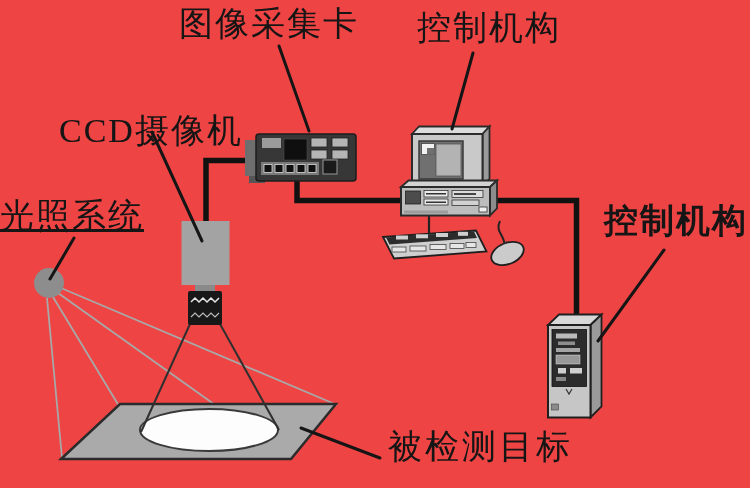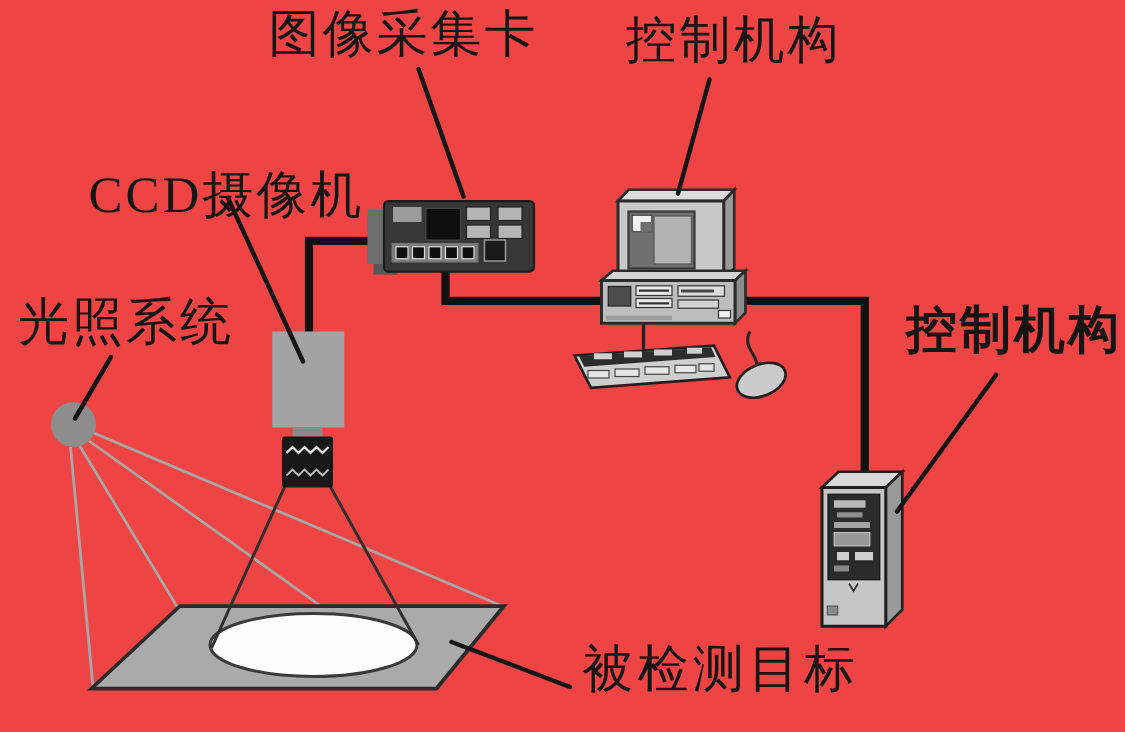--- a/index.html
+++ b/index.html
@@ -15,21 +15,21 @@
     position:absolute;
     color:#151515;
     line-height:1;
     white-space:nowrap;
     letter-spacing:2px;
     font-weight:500;
   }
   .lbl-card    {left:179px; top:7px;   font-size:34px;}
   .lbl-computer{left:417px; top:11px;  font-size:34px;}
   .lbl-camera  {left:59px;  top:94px;  font-size:34px;margin-top:20px;}
-  .lbl-light   {left:12px;   top:199px; font-size:34px;}
+  .lbl-light   {left:0;   top:199px; font-size:34px;text-decoration:underline;}
   .lbl-control {left:604px; top:204px; font-size:34px;font-weight:bold;}
   .lbl-target  {left:388px; top:430px; font-size:34px; letter-spacing:3px;}
 </style>
 </head>
 <body>
 
 <div class="stage">
 
   <svg width="750" height="488" viewBox="0 0 750 488">
 

